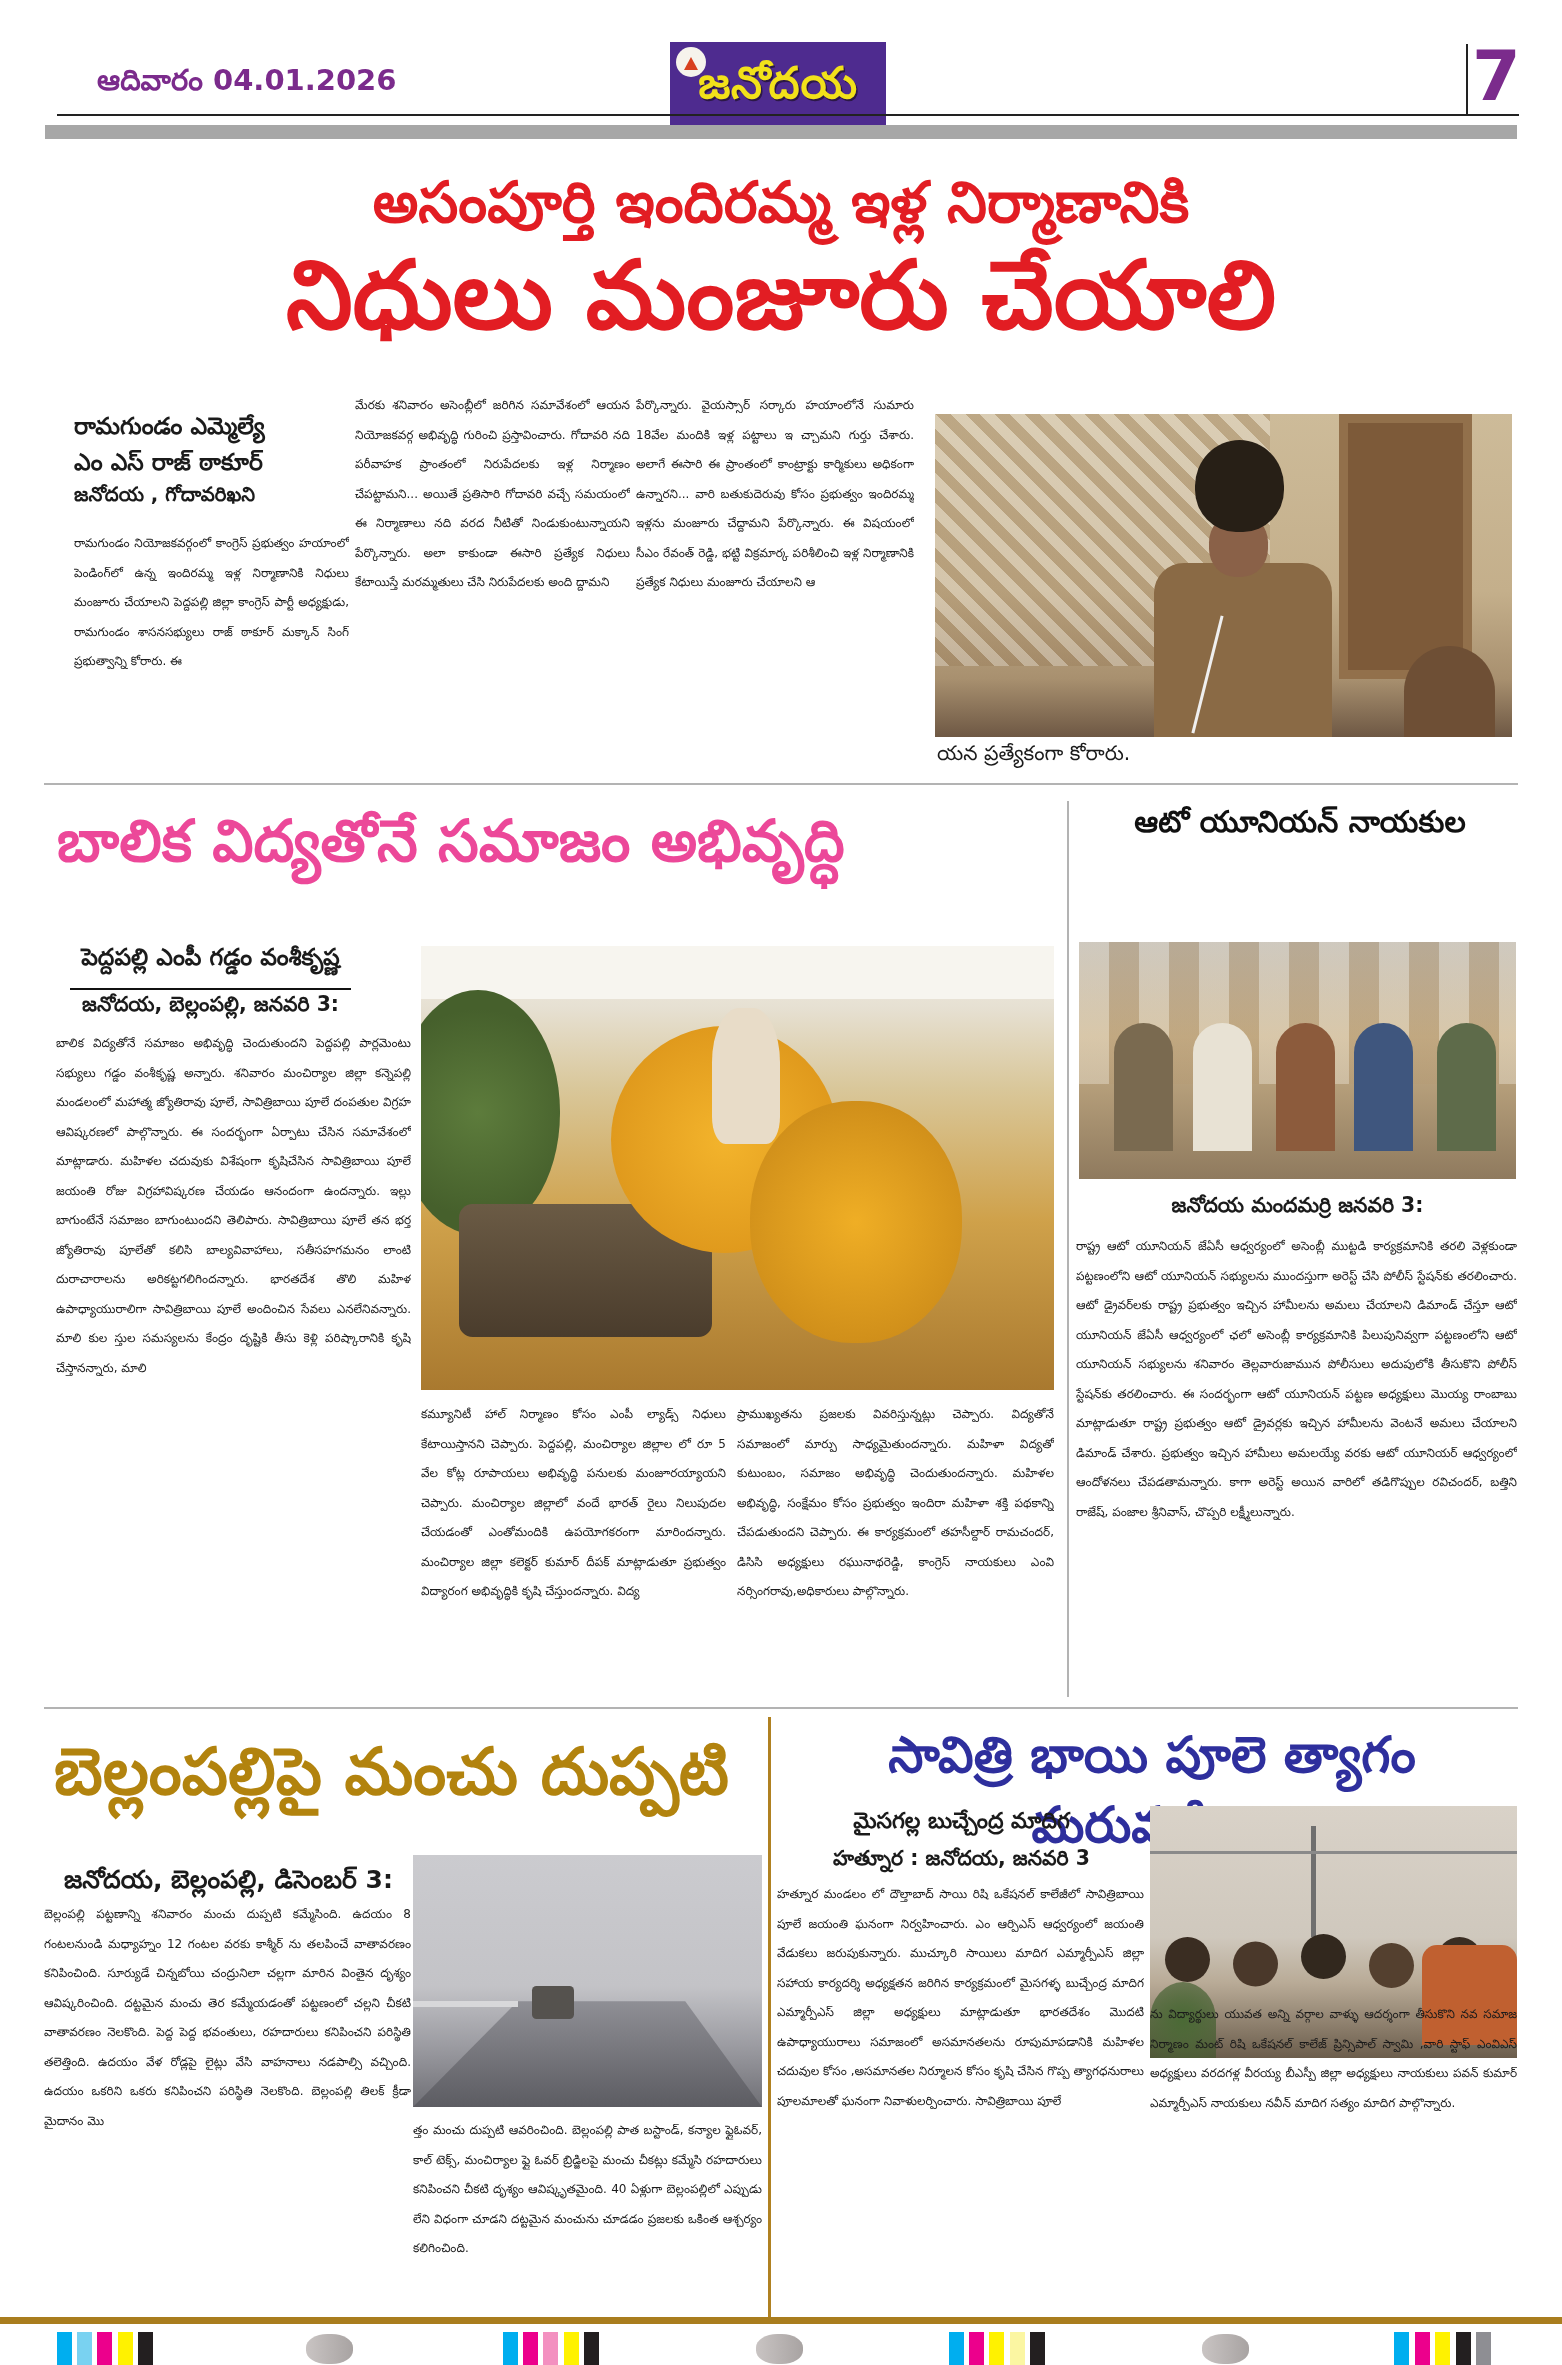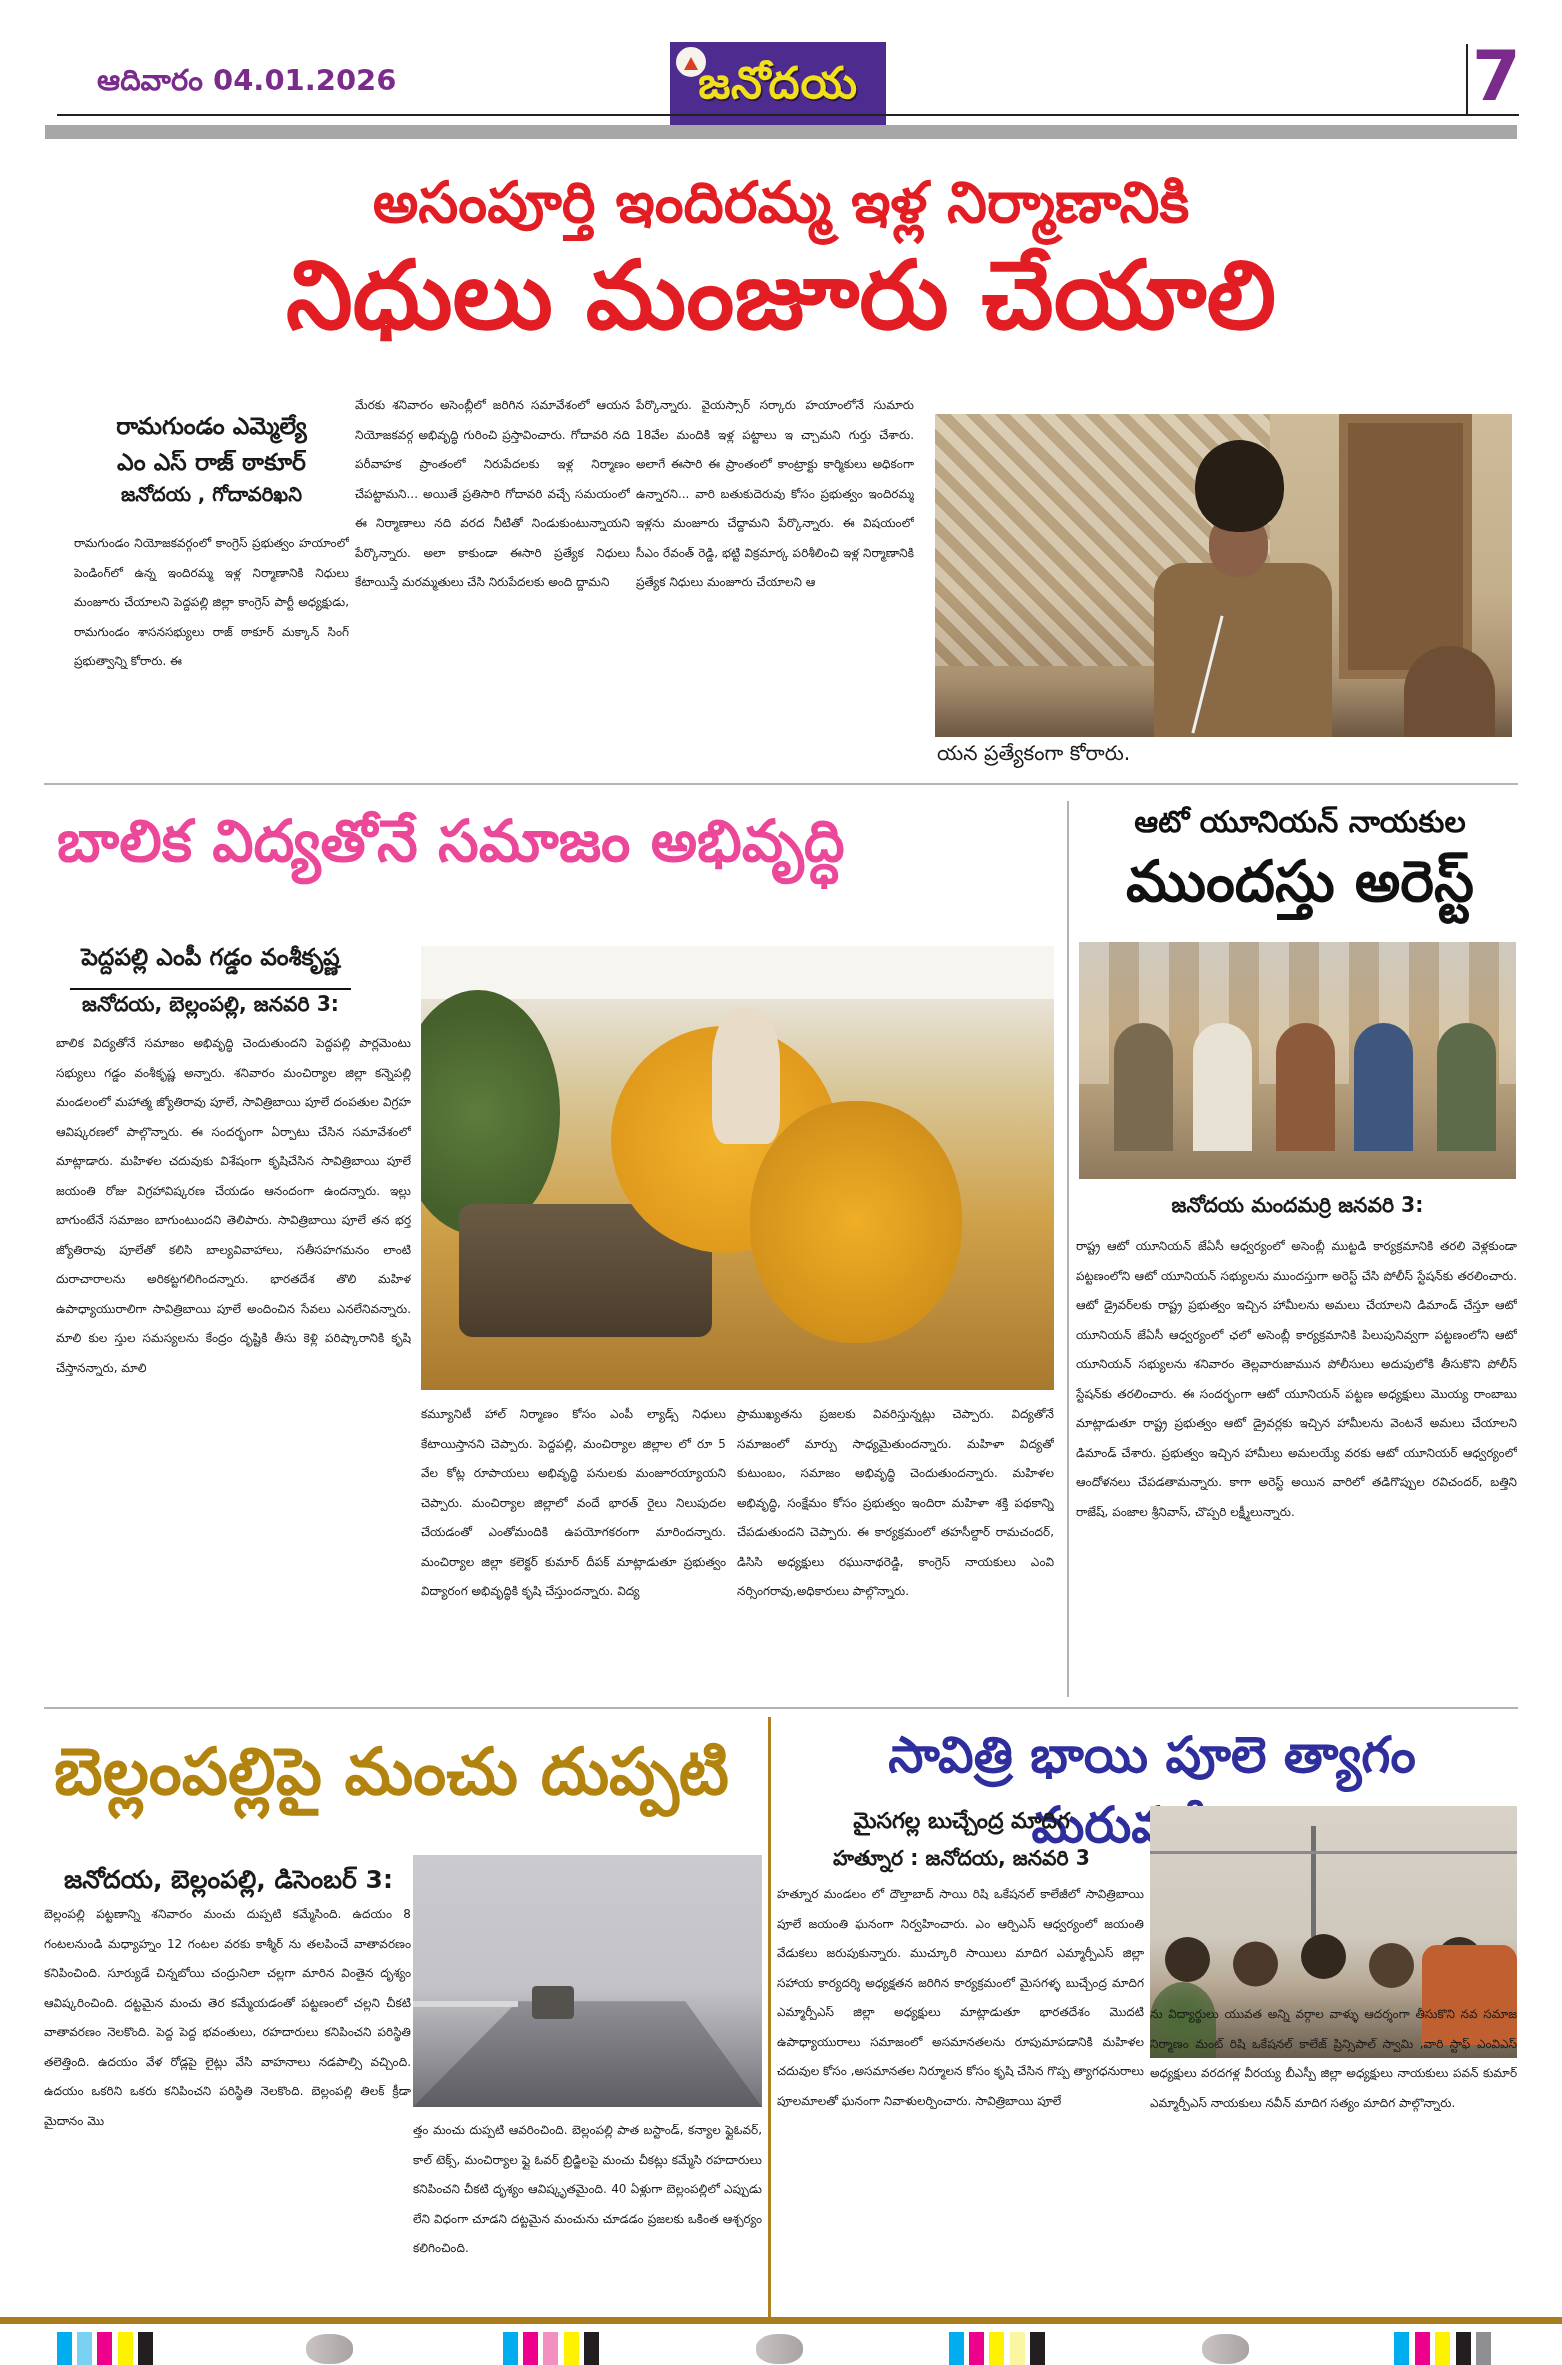--- a/index.html
+++ b/index.html
@@ -18,21 +18,21 @@
               border-right:7.6px solid transparent;border-bottom:13.6px solid #d8401f;}
   #pn-divider{left:1466px;top:44px;width:2.3px;height:72px;background:#222;}
   #page-number{left:1472px;top:35px;width:83px;font-size:70px;font-weight:bold;color:#7b2b8c;}
   #header-rule{left:57px;top:114px;width:1462px;height:2.3px;background:#222;}
   #header-gray-bar{left:45px;top:125px;width:1472px;height:14.4px;background:#a7a7a7;}
 
   
   #lead-kicker{left:0;top:169px;width:1562px;text-align:center;font-size:57px;font-weight:bold;color:#e21d23;}
   #lead-headline{left:0;top:239px;width:1562px;text-align:center;font-size:95px;line-height:113px;
                  font-weight:bold;color:#e21d23;}
-  #lead-byline{left:74px;top:408px;width:275px;text-align:center;}
+  #lead-byline{left:74px;top:408px;width:275px;text-align:left;}
   #lead-byline .l1{font-size:23.4px;font-weight:bold;line-height:36px;}
   #lead-byline .dl{font-size:19.7px;font-weight:bold;margin-top:3px;}
   #lead-col1{left:74px;top:529px;width:275px;height:236px;}
   #lead-col2{left:355px;top:391px;width:275px;height:378px;}
   #lead-col3{left:636px;top:391px;width:278px;height:378px;}
   #lead-photo{left:935px;top:414px;width:577px;height:323px;overflow:hidden;
       background:linear-gradient(180deg,#cdbb99 0%,#c4af8b 55%,#a8906f 82%,#6e5844 100%);}
   .wall-pattern{left:0;top:0;width:58%;height:78%;opacity:.55;
       background:repeating-linear-gradient(45deg,rgba(255,255,255,.5) 0 10.6px,rgba(140,108,72,.45) 10.6px 21px);}
   .door-panel{right:7%;top:0;width:23%;height:82%;background:#7d5a39;border:9px solid #92704b;box-sizing:border-box;}
@@ -175,21 +175,20 @@
     <div class="abs statue"></div>
     <div class="abs garland-2"></div>
   </div>
 
   <div class="abs body-text" id="girls-col2">కమ్యూనిటీ హాల్ నిర్మాణం కోసం ఎంపీ ల్యాడ్స్ నిధులు కేటాయిస్తానని చెప్పారు. పెద్దపల్లి, మంచిర్యాల జిల్లాల లో రూ 5 వేల కోట్ల రూపాయలు అభివృద్ధి పనులకు మంజూరయ్యాయని చెప్పారు. మంచిర్యాల జిల్లాలో వందే భారత్ రైలు నిలుపుదల చేయడంతో ఎంతోమందికి ఉపయోగకరంగా మారిందన్నారు. మంచిర్యాల జిల్లా కలెక్టర్ కుమార్ దీపక్ మాట్లాడుతూ ప్రభుత్వం విద్యారంగ అభివృద్ధికి కృషి చేస్తుందన్నారు. విద్య</div>
   <div class="abs body-text" id="girls-col3">ప్రాముఖ్యతను ప్రజలకు వివరిస్తున్నట్లు చెప్పారు. విద్యతోనే సమాజంలో మార్పు సాధ్యమైతుందన్నారు. మహిళా విద్యతో కుటుంబం, సమాజం అభివృద్ధి చెందుతుందన్నారు. మహిళల అభివృద్ధి, సంక్షేమం కోసం ప్రభుత్వం ఇందిరా మహిళా శక్తి పథకాన్ని చేపడుతుందని చెప్పారు. ఈ కార్యక్రమంలో తహసీల్దార్ రామచందర్, డిసిసి అధ్యక్షులు రఘునాథరెడ్డి, కాంగ్రెస్ నాయకులు ఎంవి నర్సింగరావు,అధికారులు పాల్గొన్నారు.</div>
 
   <div class="abs" id="vert-rule-mid"></div>
 
   <div class="abs" id="auto-kicker">ఆటో యూనియన్ నాయకుల</div>
-  <div class="abs" id="auto-headline">ముందస్తు అరెస్ట్</div>
 
   <div class="abs" id="auto-photo">
     <div class="abs pillars"></div>
     <div class="abs figure f1"></div>
     <div class="abs figure f2"></div>
     <div class="abs figure f3"></div>
     <div class="abs figure f4"></div>
     <div class="abs figure f5"></div>
   </div>
 

